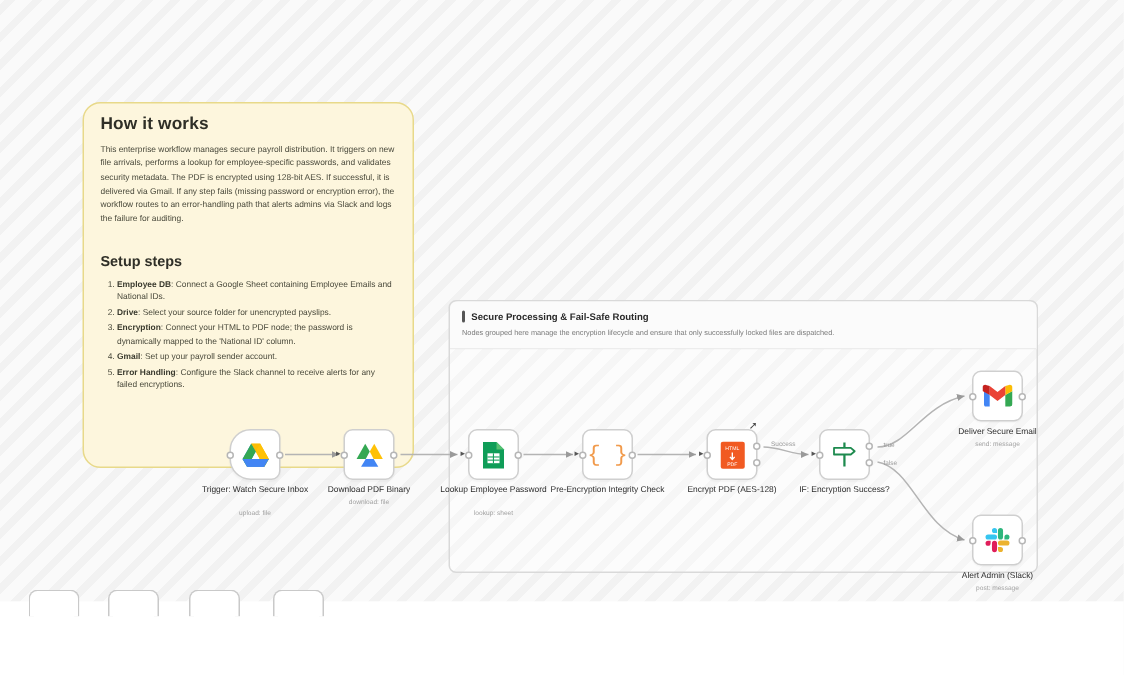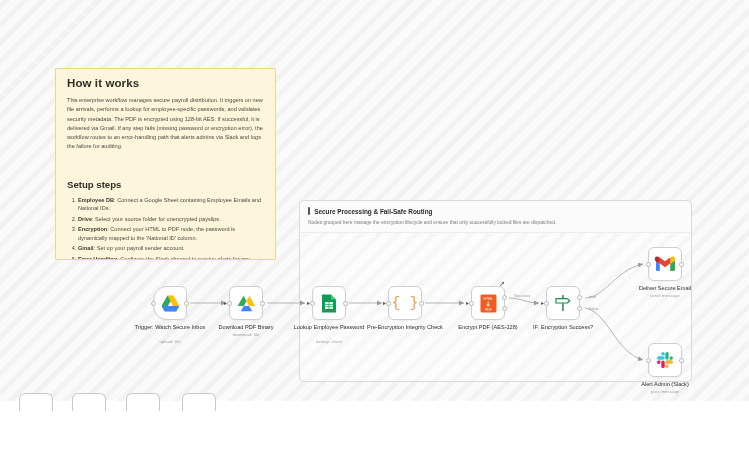--- a/index.html
+++ b/index.html
@@ -16,45 +16,45 @@
        -45deg,
        #f2f2f2 0px, #f2f2f2 5px,
        #fafafa 5px, #fafafa 13px);
   }
   #below{
     position:absolute;left:0;top:401px;width:749px;height:49px;background:#ffffff;
   }
 
   
   #note{
-    position:absolute;left:55px;top:68px;width:221px;height:192px;
+    position:absolute;left:55px;top:68px;width:221px;height:244px;
     background:#fdf6dd;
     border:1px solid #e8d98a;
-    border-radius:1px;
+    border-radius:12px;
     box-sizing:border-box;
     padding:8px 11px 0 11px;
     color:#3f3f33;
     overflow:hidden;
   }
   #note h2{
     margin:0 0 7px 0;
     font-size:11.5px;
     font-weight:bold;
     color:#2f2f27;
     letter-spacing:.1px;
   }
   #note p.body{
     margin:0;
     font-size:5.6px;
     line-height:9.3px;
     color:#4a4a3c;
     text-align:left;
   }
   #note h3{
-    margin:27px 0 6px 0;
+    margin:17px 0 6px 0;
     font-size:9.6px;
     font-weight:bold;
     color:#2f2f27;
   }
   #note ol{
     margin:0;padding:0 0 0 11px;
     font-size:5.6px;
     line-height:8.4px;
     color:#4a4a3c;
   }

